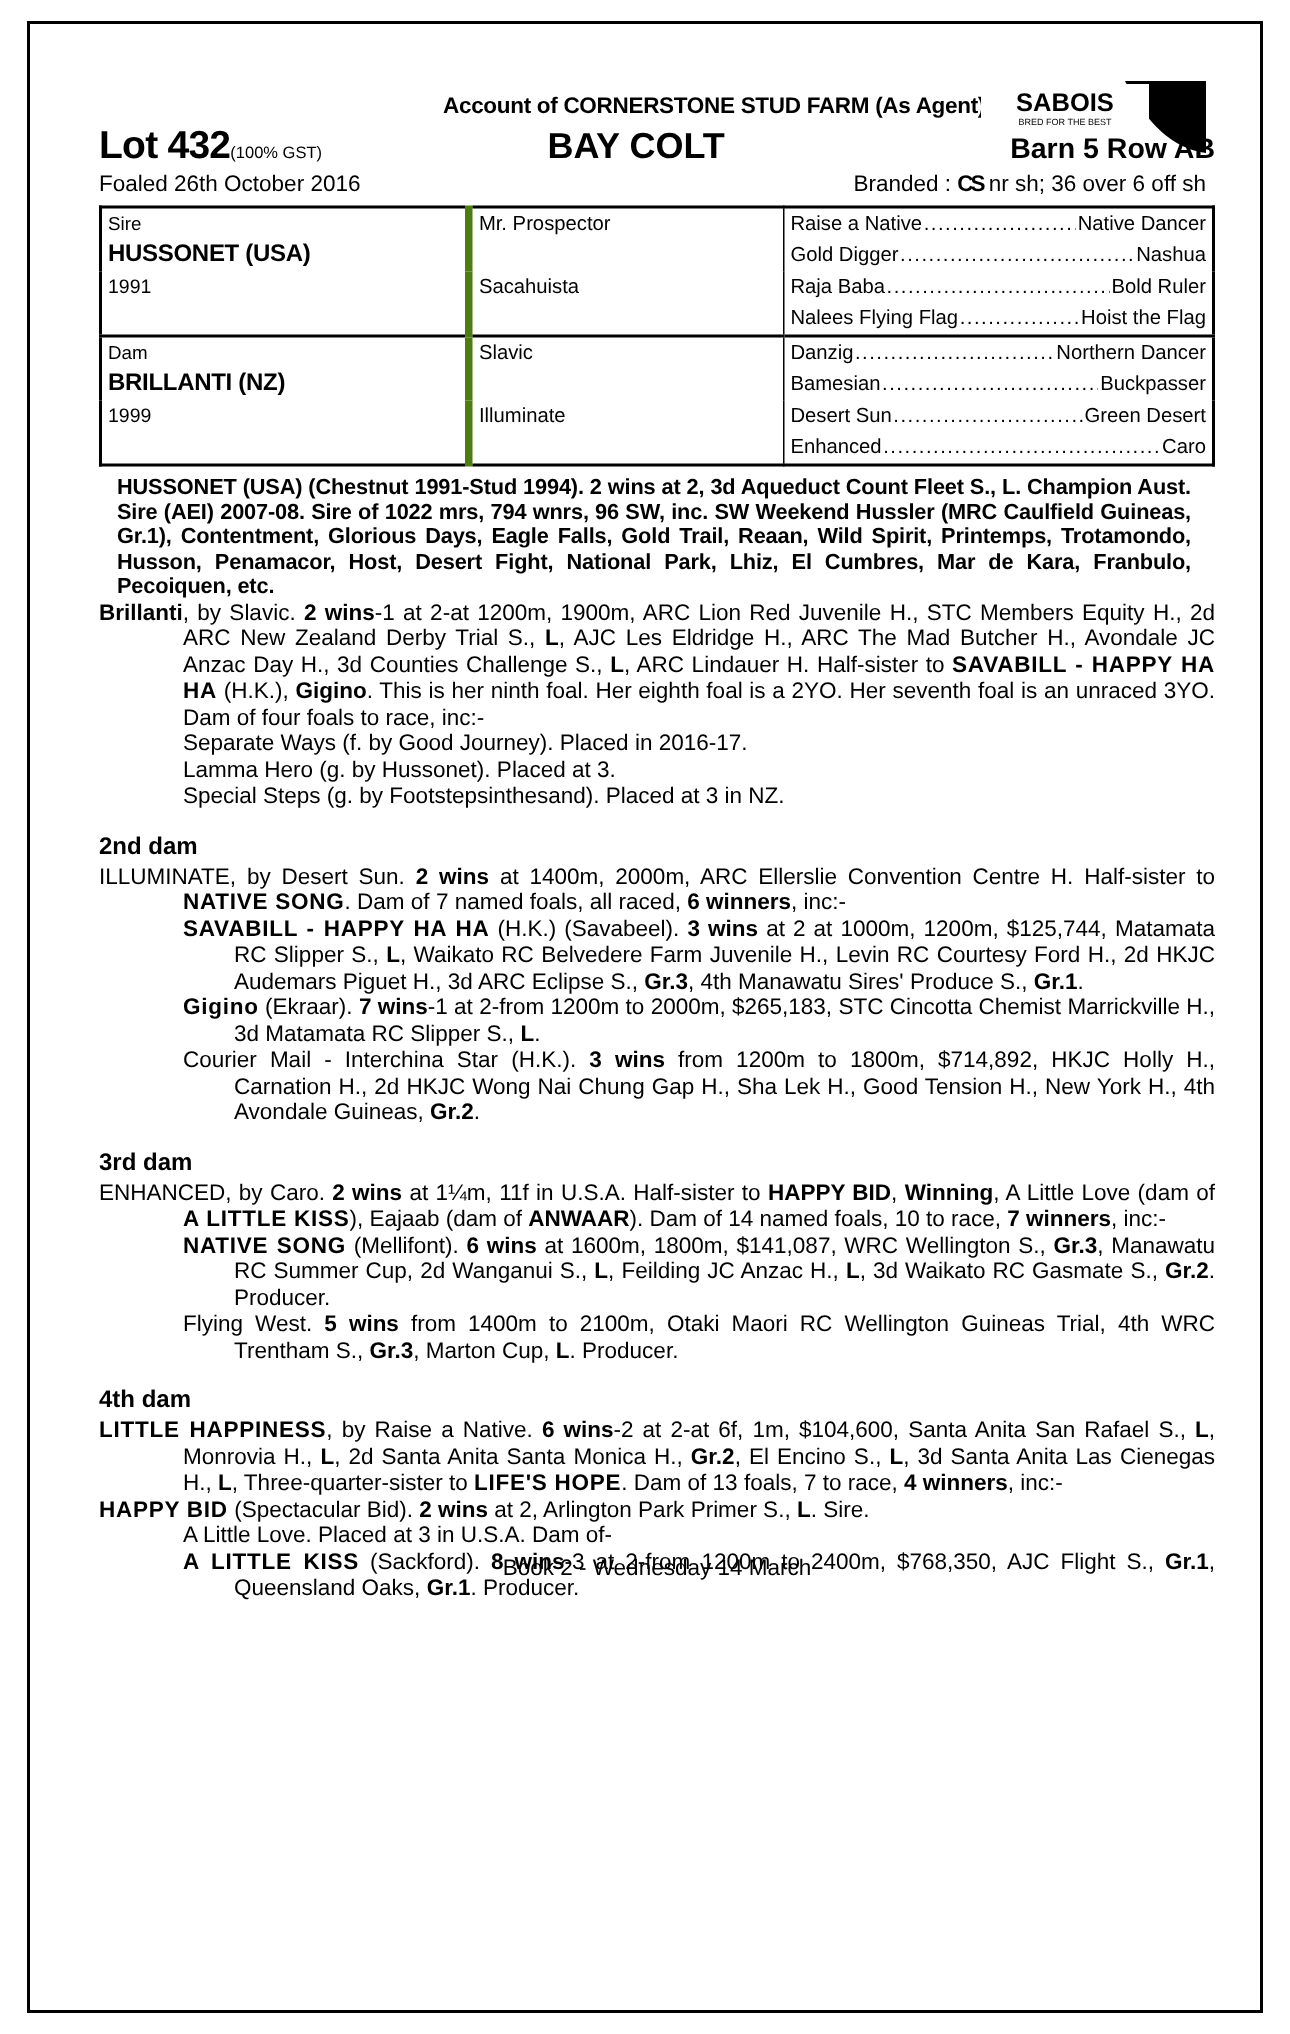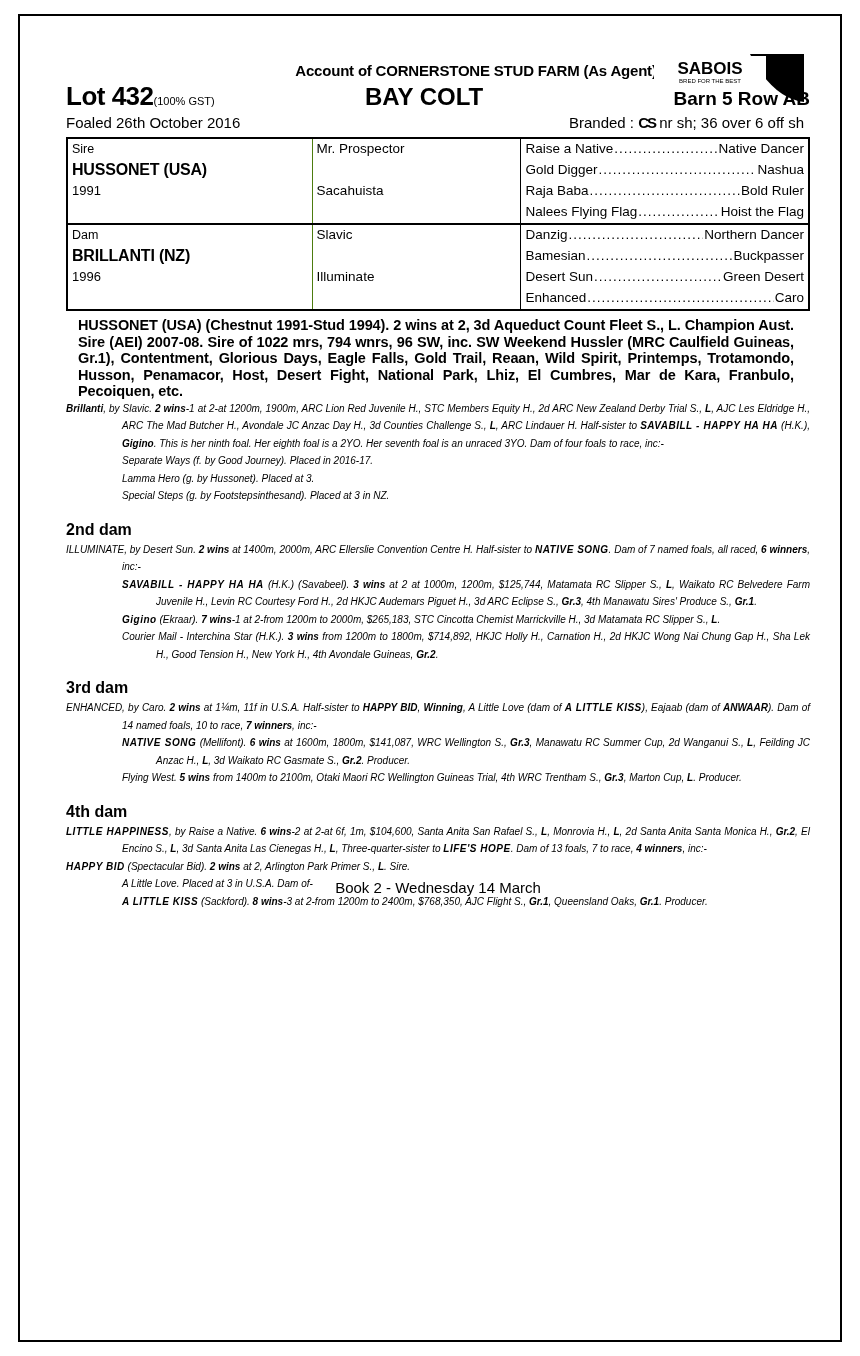--- a/index.html
+++ b/index.html
@@ -75,21 +75,21 @@
     border:2px solid #000;
     font-size:13.5px;
     table-layout:fixed;
   }
   table.ped td{
     padding:1px 4px;
     vertical-align:top;
     height:19px;
     line-height:17px;
   }
-  td.c1{width:33%;border-right:1px solid #4d7c0f;}
+  td.c1{width:33%;border-right:5px solid #4d7c0f;}
   td.c2{width:28%;border-right:1px solid #000;}
   td.c3{width:39%;}
   .label{font-size:12.5px;}
   .bigname{font-weight:bold;font-size:16px;letter-spacing:-0.2px;}
   .year{font-size:13px;}
   .dots{
     display:flex;
     align-items:baseline;
     white-space:nowrap;
   }
@@ -112,25 +112,24 @@
     width:716px;
     letter-spacing:-0.1px;
   }
   
   .damhead{
     font-weight:bold;
     font-size:16px;
     margin:16px 0 2px 0;
   }
   .para{
-    font-size:10px;
+    font-size:15px;
     line-height:17.5px;
     text-align:justify;
     margin:0 0 0 0;
-    font-style:italic;
   }
   .hang{
     padding-left:56px;
     text-indent:-56px;
   }
   .hang2{
     padding-left:56px;
     text-indent:0;
   }
   .indent-blk2{
@@ -259,21 +258,21 @@
         <td class="c3">
           <div class="dots">
             <span class="l">Bamesian</span>
             <span class="d">....................................................</span>
             <span class="r">Buckpasser</span>
           </div>
         </td>
       </tr>
       <tr>
         <td class="c1" rowspan="2">
-          <span class="year">1996</span>
+          <span class="year">1999</span>
         </td>
         <td class="c2" rowspan="2">
           <span>Illuminate</span>
         </td>
         <td class="c3">
           <div class="dots">
             <span class="l">Desert Sun</span>
             <span class="d">....................................................</span>
             <span class="r">Green Desert</span>
           </div>

